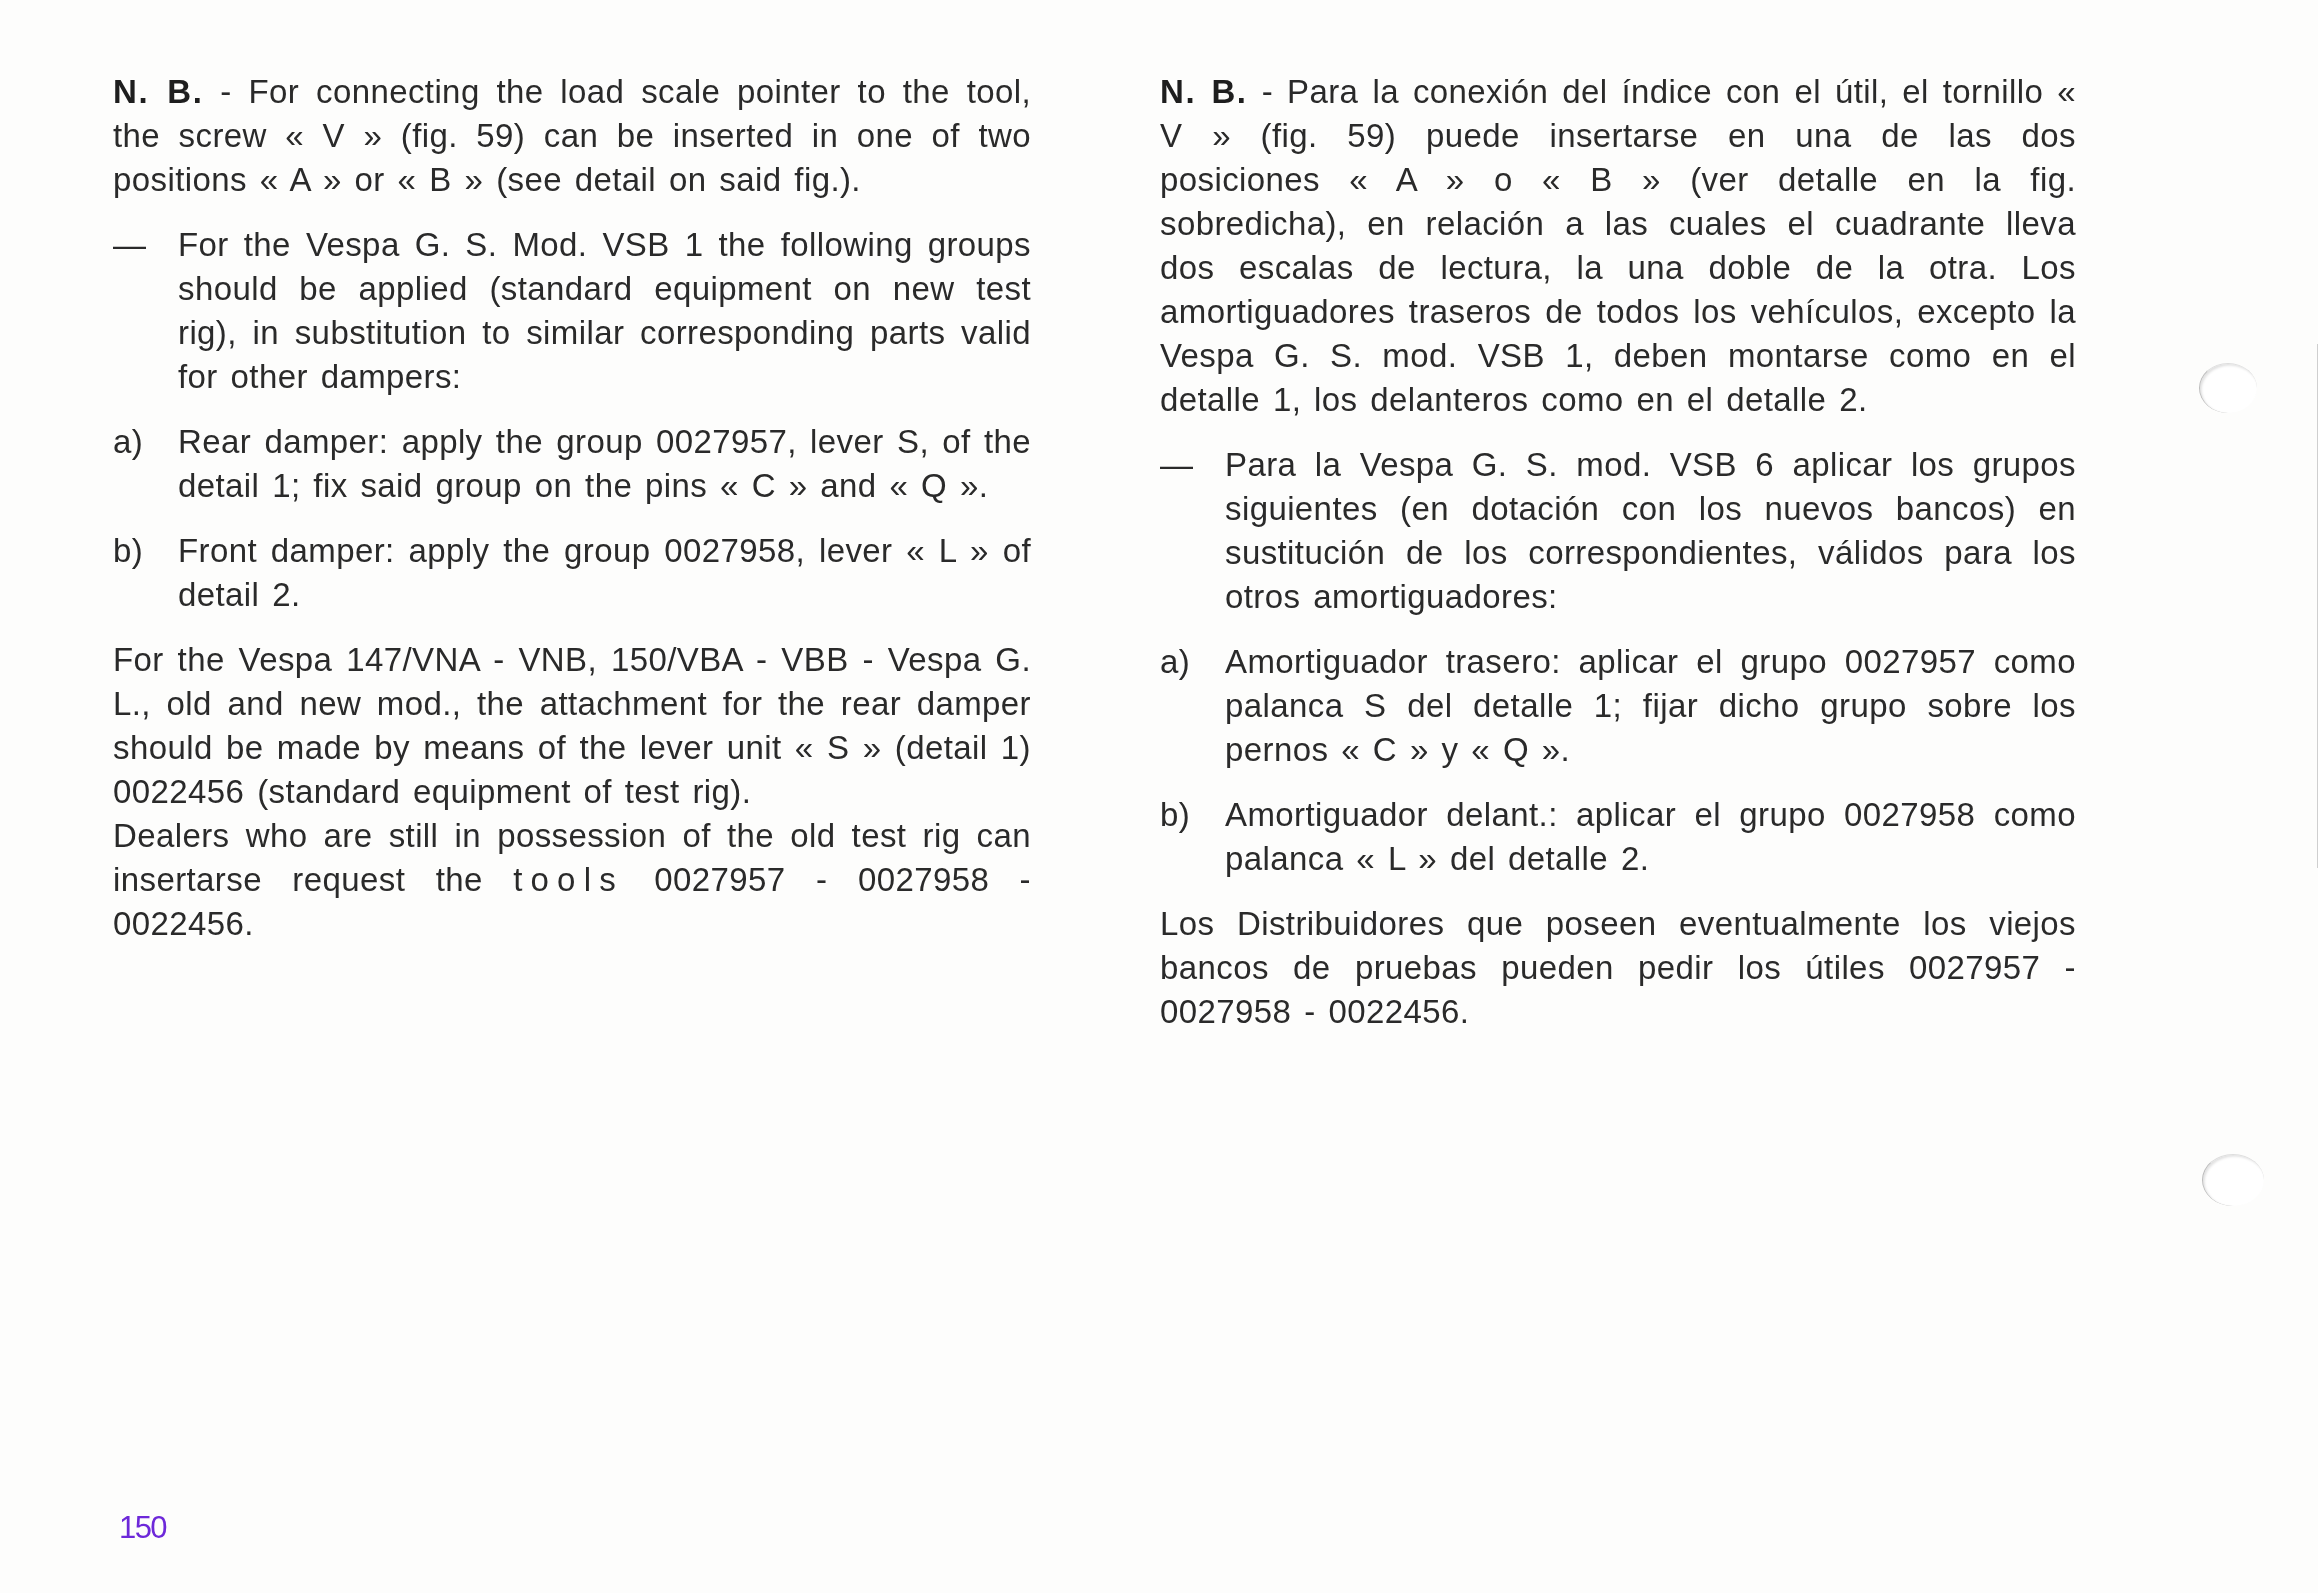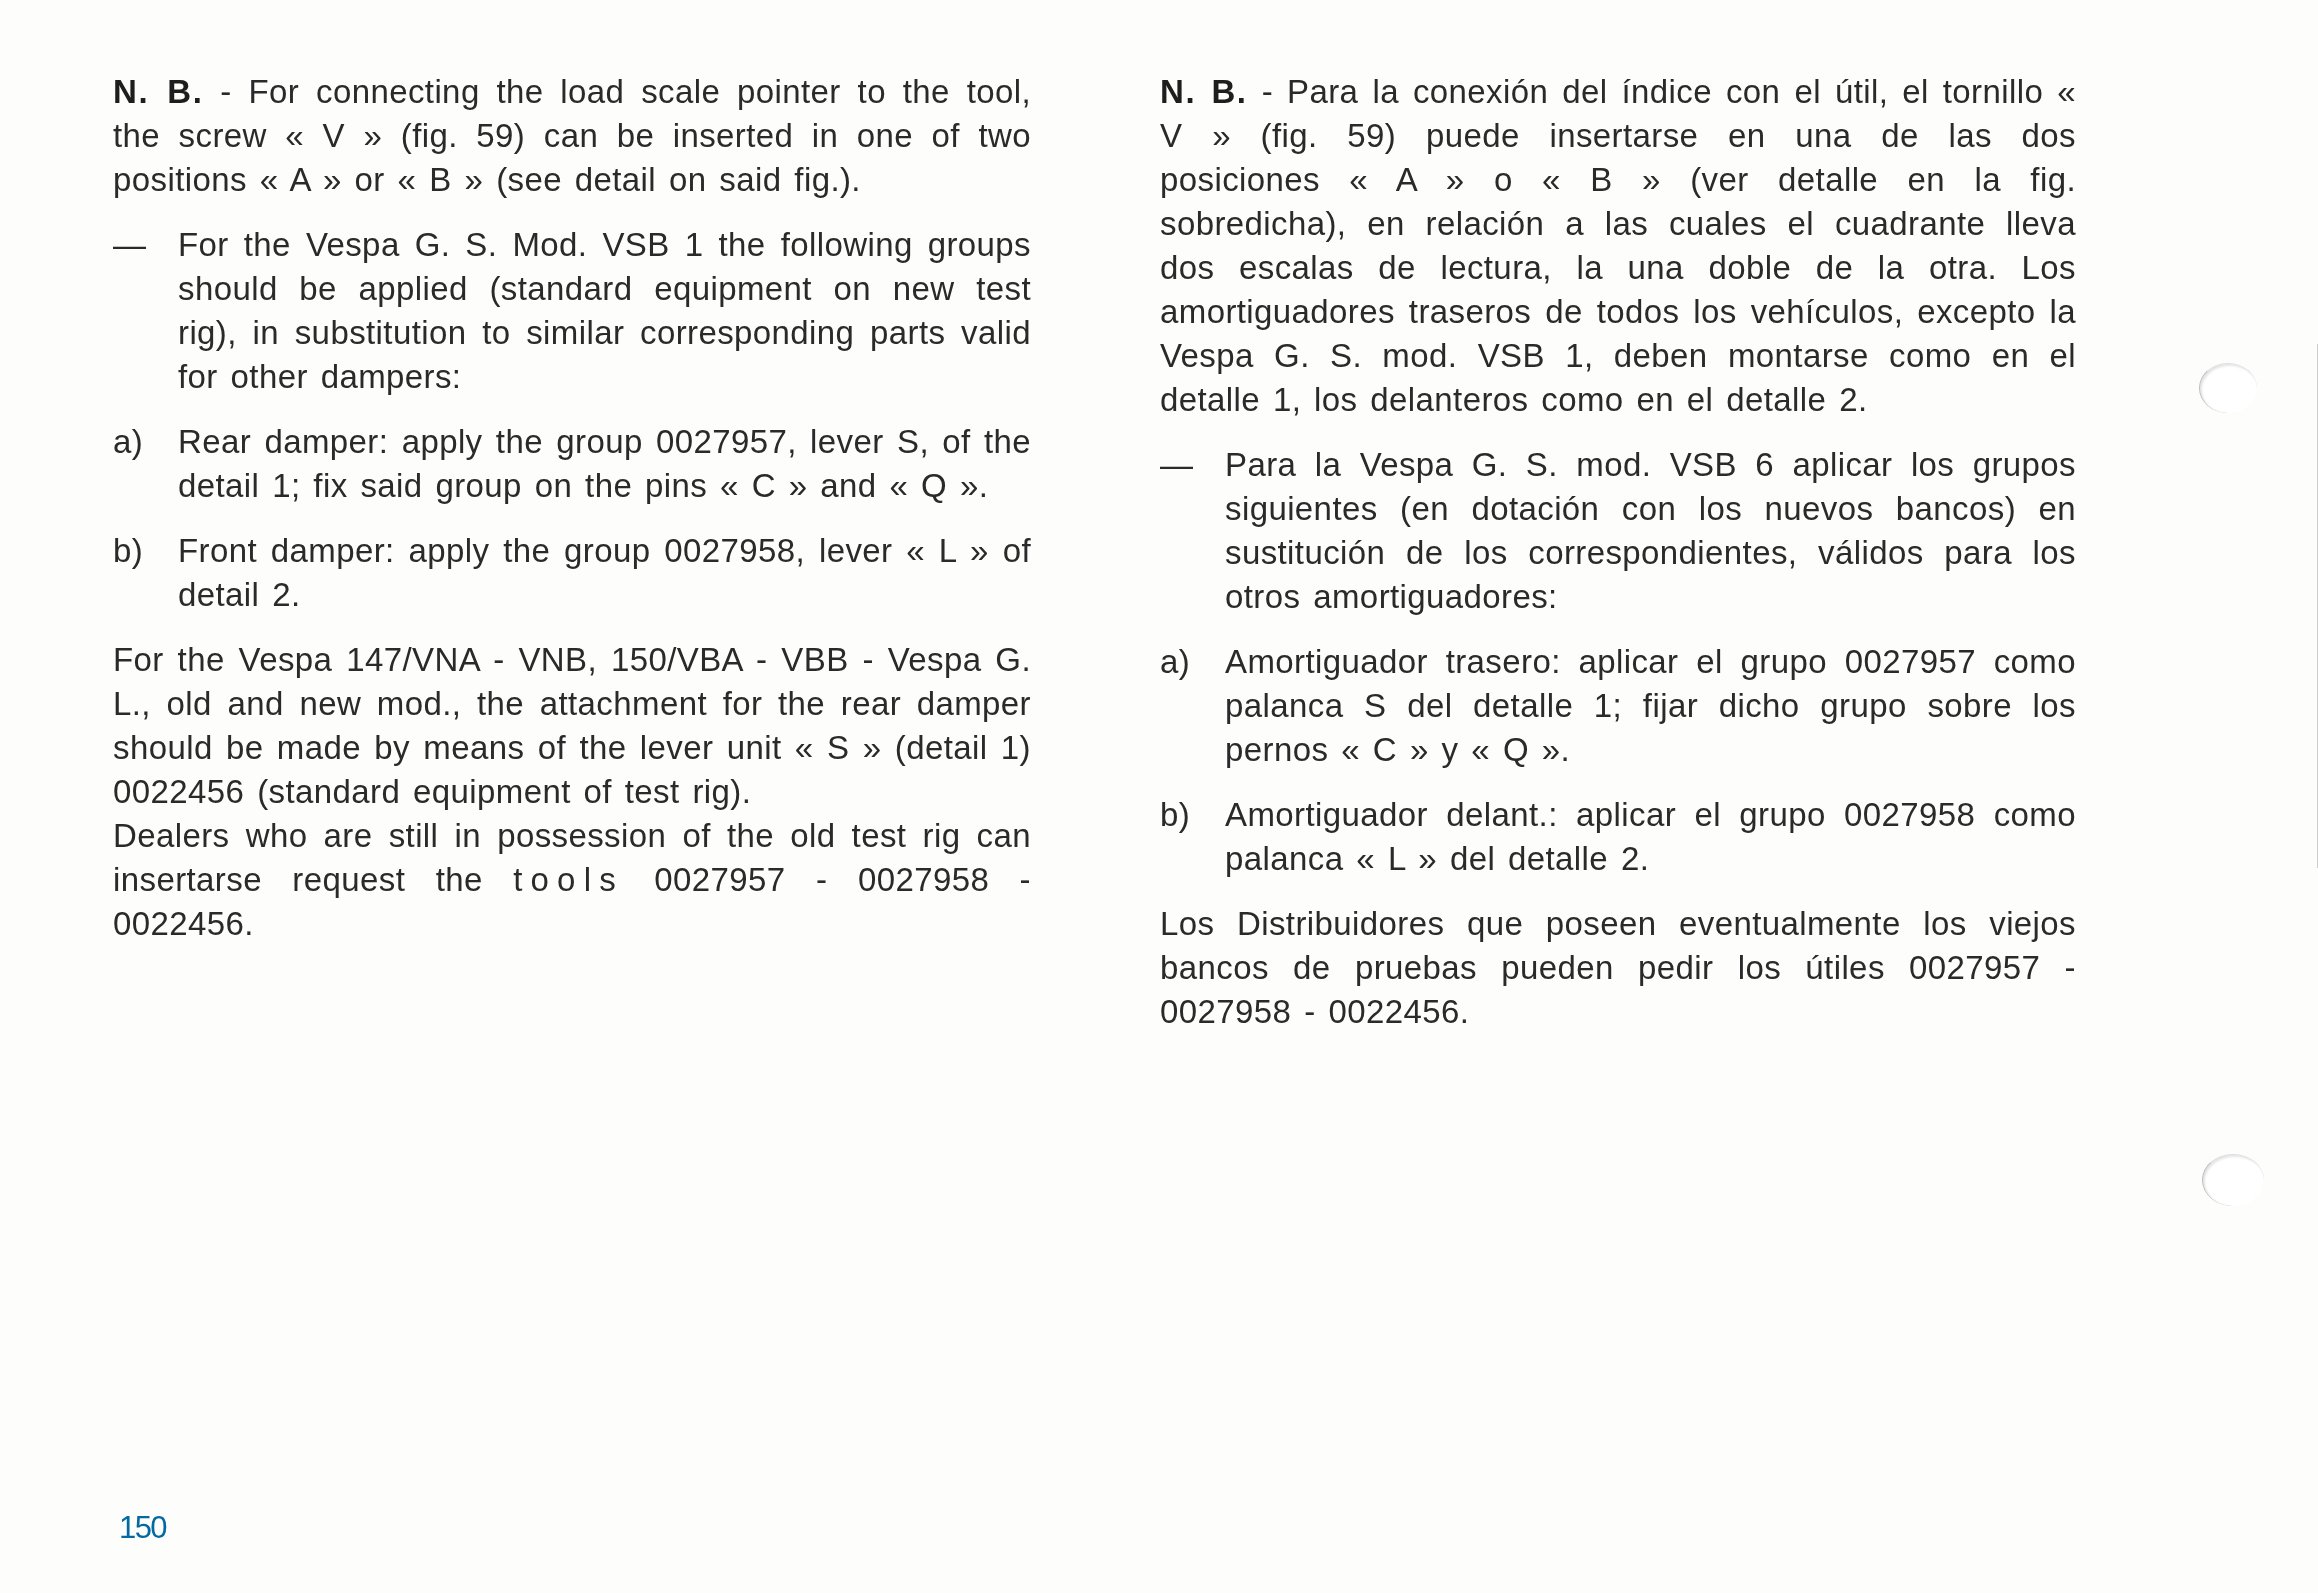--- a/index.html
+++ b/index.html
@@ -24,21 +24,21 @@
   .col.right { left: 1160px; width: 916px; }
   .p { margin: 0; text-align: justify; text-align-last: left; }
   .gap { height: 21px; }
   .nb { font-weight: bold; color: #1e1e1e; letter-spacing: 1.6px; }
   .item { display: flex; margin: 0; }
   .item .marker { width: 65px; flex: 0 0 65px; }
   .item .body { flex: 1; text-align: justify; text-align-last: left; }
   .spaced { letter-spacing: 8.2px; }
   .page-number {
     position: absolute; left: 119px; top: 1510px;
-    font-size: 31px; letter-spacing: -1.6px; color: #0369a1;
+    font-size: 31px; letter-spacing: -1.6px; color: #6d28d9;
   }
   .hole {
     position: absolute;
     width: 62px; height: 29.5px;
     border-radius: 50%;
     border-left: 1.6px solid #bbb;
     border-top: 0.8px solid #ddd;
     background: #ffffff;
     box-shadow: inset 1.6px 1.6px 2.5px rgba(0,0,0,0.12);
   }

